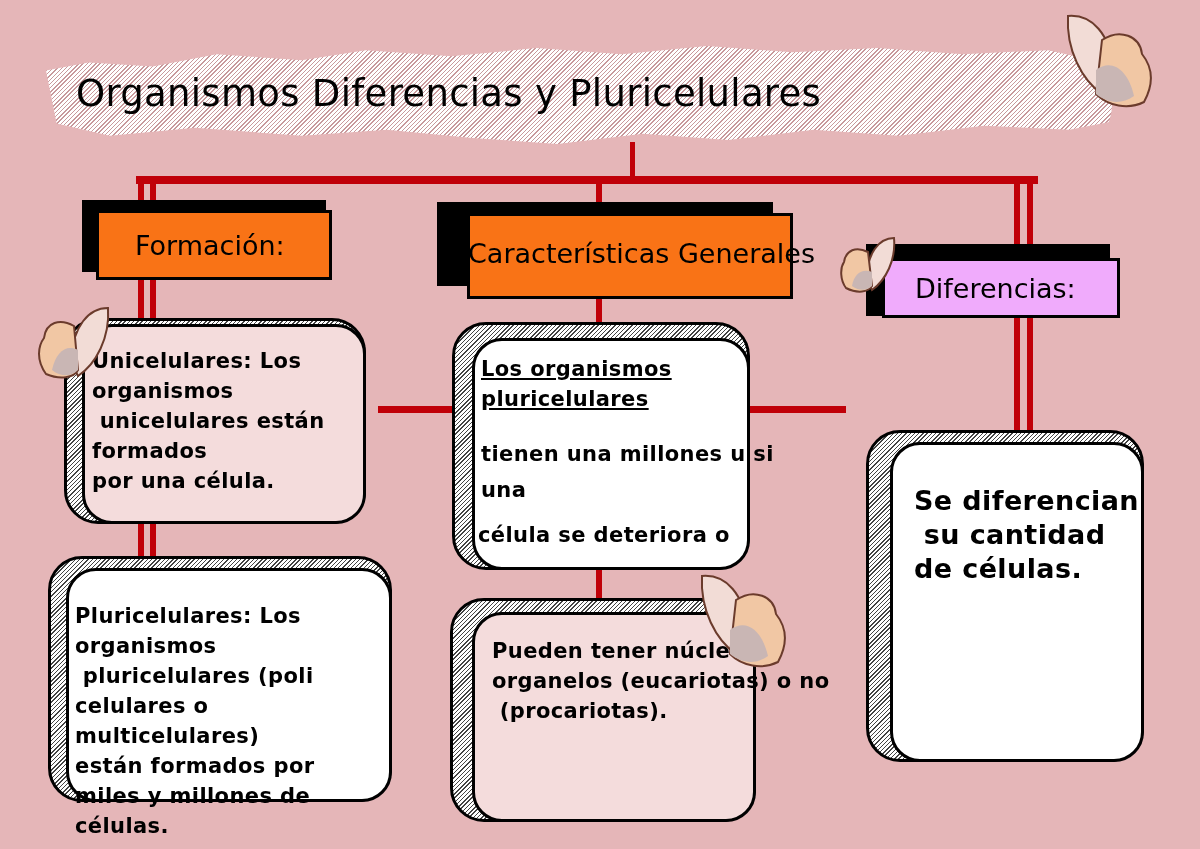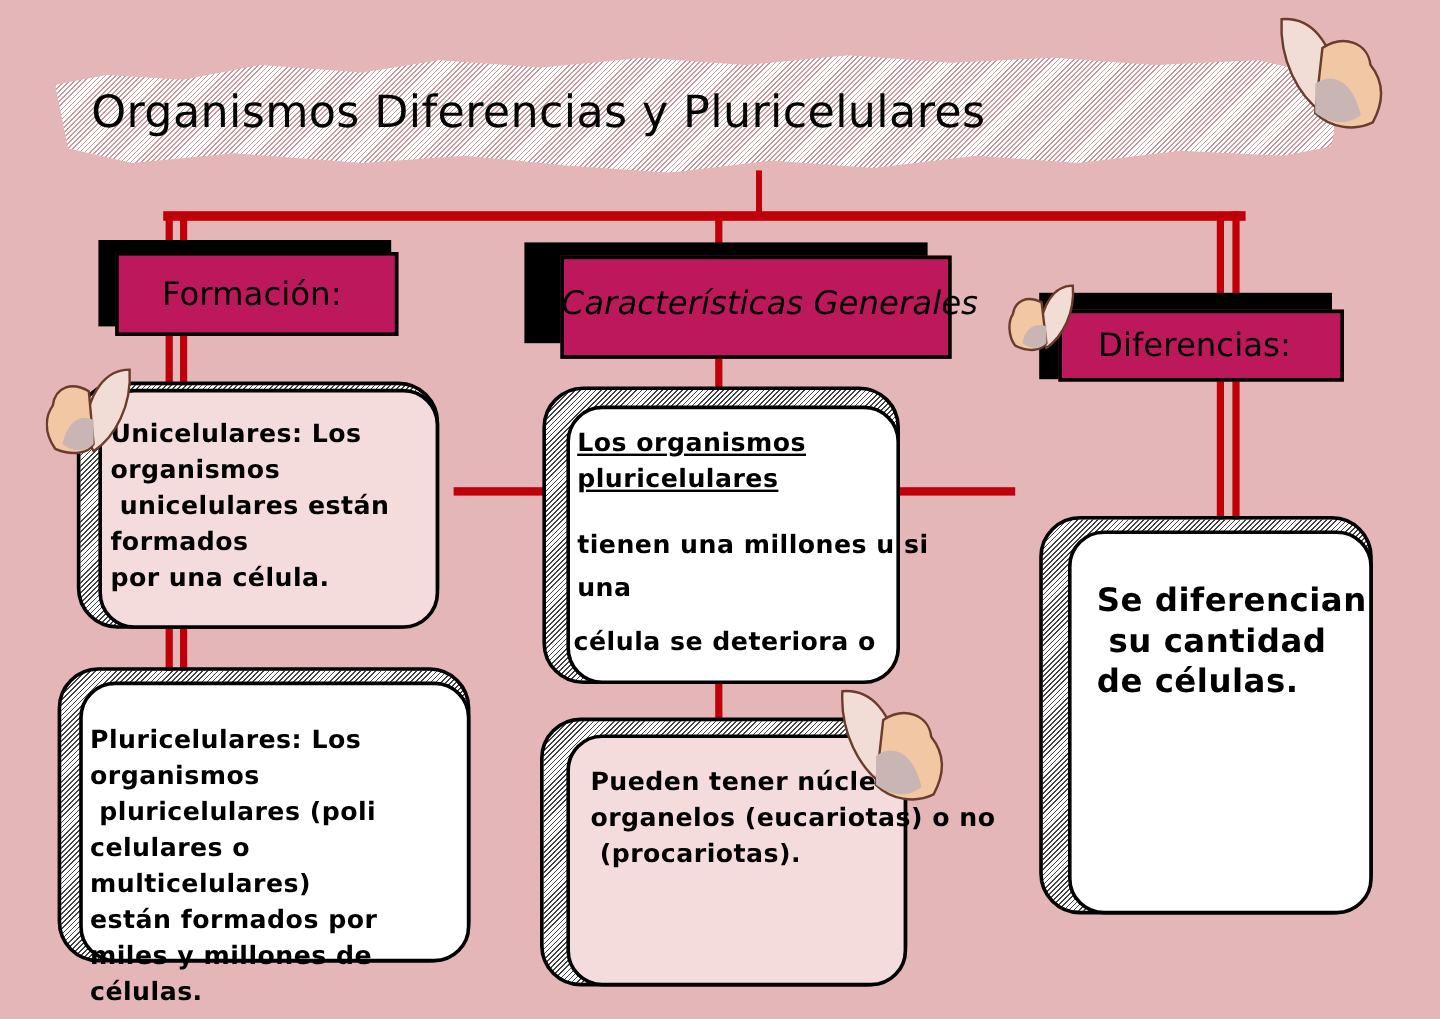--- a/index.html
+++ b/index.html
@@ -24,26 +24,26 @@
     font-size: 37px; font-weight: normal; letter-spacing: 0.3px;
     white-space: nowrap;
   }
 
   
   .line { position: absolute; background: #c00008; }
 
   
   .hdr-shadow { position: absolute; background: #000; }
   .hdr-box {
-    position: absolute; background: #be185d;
+    position: absolute; background: #f97316;
     border: 3px solid #000;
     display: flex; align-items: center;
     font-size: 27px; white-space: nowrap; overflow: visible;
   }
-  .hdr-box.pink { background: #be185d; }
+  .hdr-box.pink { background: #f0abfc; }
 
   
   .card-back {
     position: absolute;
     border: 3px solid #000;
     border-radius: 34px;
     background: repeating-linear-gradient(135deg, #ffffff 0 2px, #444 2px 3px);
   }
   .card {
     position: absolute;
@@ -87,21 +87,21 @@
 
 <div class="line" style="left:1014px; top:316px; width:6px; height:118px;"></div>
 <div class="line" style="left:1027px; top:316px; width:6px; height:118px;"></div>
 
 <div class="hdr-shadow" style="left:82px; top:200px; width:244px; height:72px;"></div>
 <div class="hdr-box" style="left:96px; top:210px; width:236px; height:70px; padding-left:36px;">
   <span>Formación:</span>
 </div>
 
 <div class="hdr-shadow" style="left:437px; top:202px; width:336px; height:84px;"></div>
-<div class="hdr-box" style="left:467px; top:213px; width:326px; height:86px; padding-left:0; align-items:flex-start; padding-top:22px;font-style:italic;">
+<div class="hdr-box" style="left:467px; top:213px; width:326px; height:86px; padding-left:0; align-items:flex-start; padding-top:22px;">
   <span style="margin-left:-2px;">Características Generales</span>
 </div>
 
 <div class="hdr-shadow" style="left:866px; top:244px; width:244px; height:72px;"></div>
 <div class="hdr-box pink" style="left:882px; top:258px; width:238px; height:60px; padding-left:30px;">
   <span>Diferencias:</span>
 </div>
 
 <div class="card-back" style="left:64px; top:318px; width:302px; height:206px;"></div>
 <div class="card pink" style="left:82px; top:324px; width:284px; height:200px;"></div>

